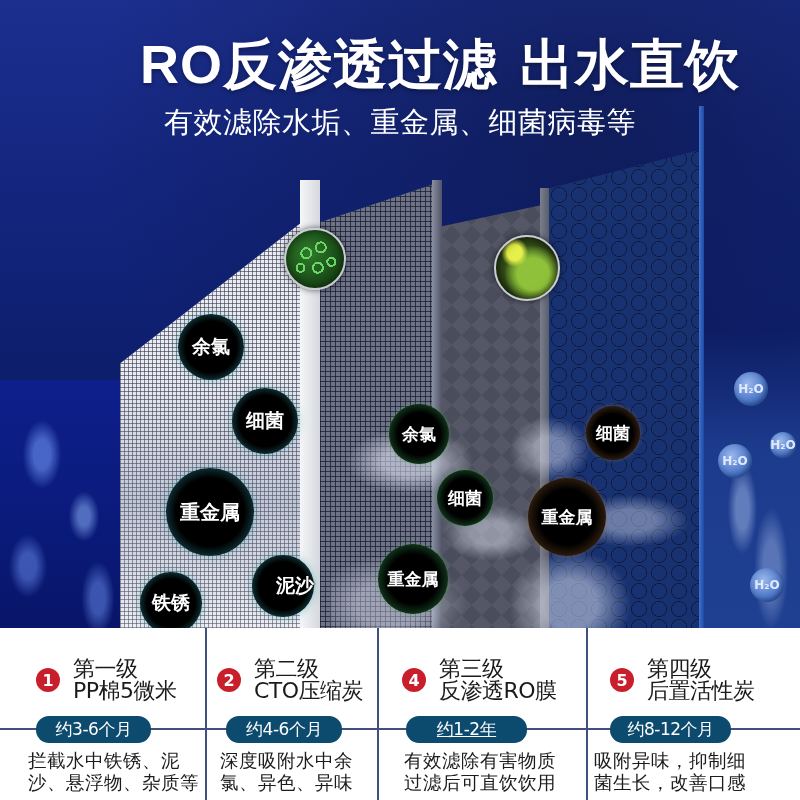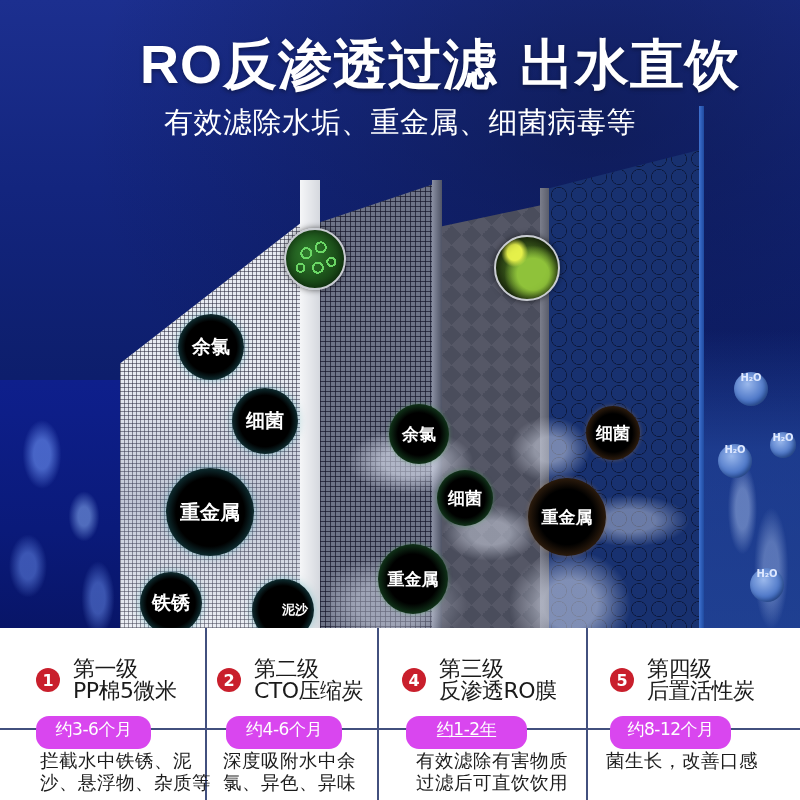--- a/index.html
+++ b/index.html
@@ -150,48 +150,48 @@
   .micro-2 {
     left: 494px; top: 235px; width: 66px; height: 66px;
     background:
       radial-gradient(ellipse at 30% 25%, #e5f04a 0 12%, transparent 22%),
       radial-gradient(ellipse at 60% 60%, #8fc23a 0 30%, transparent 55%),
       radial-gradient(circle at 50% 50%, #5a8a2a, #1b2a0d 80%);
   }
   .h2o {
     position: absolute; border-radius: 50%;
     background: radial-gradient(circle at 40% 35%, #9ab8ec, #3c68bf 70%, #2a4e9a);
-    color: #dfe9ff; font-size: 10px; font-weight: bold;
-    display: flex; align-items: flex-start; justify-content: center;
+    color: #dfe9ff; font-size: 12px; font-weight: bold;
+    display: flex; align-items: center; justify-content: center;
     box-shadow: inset -2px -2px 4px rgba(0,0,0,0.3);
   }
 
   
   .stages {
     position: absolute; left: 0; top: 628px; width: 800px; height: 172px; background: #fff;
   }
   .hline {
     position: absolute; left: 0; top: 100px; width: 800px; height: 1.5px; background: #42507e;
   }
   .vline { position: absolute; top: 0; width: 1.5px; height: 172px; background: #42507e; }
   .stage { position: absolute; top: 0; height: 172px; }
   .stage-head { position: absolute; display: flex; align-items: center; }
   .num {
     width: 24px; height: 24px; border-radius: 50%; background: #c91f2c; color: #fff;
     font-weight: bold; font-size: 16px; display: flex; align-items: center; justify-content: center;
     margin-right: 5px; flex: none;
   }
   .names { color: #1a1a1a; font-size: 22px; line-height: 22px; font-family: "DejaVu Sans", sans-serif; letter-spacing: -0.5px; margin-left: 8px; }
   .pill {
-    position: absolute; top: 88px; height: 33px; border-radius: 13px; background: #d946ef;
+    position: absolute; top: 88px; height: 27px; border-radius: 13px; background: #0c4a6e;
     color: #fff; font-size: 17px; line-height: 26px; text-align: center; letter-spacing: -0.5px;
   }
   .desc {
     position: absolute; top: 122px; color: #1c1c1c; font-size: 18.5px; line-height: 22px;
-    letter-spacing: 0.5px; white-space: nowrap; margin-left: 12px;
+    letter-spacing: 0.5px; white-space: nowrap;
   }
 </style>
 </head>
 <body>
 
 <div class="hero">
   <div class="water-left"></div>
 
   <div class="panel panel-1"></div>
   <div class="panel panel-1-shade"></div>
@@ -210,21 +210,21 @@
 
   <div class="bubble b-teal" style="left:178px;top:314px;width:66px;height:66px;font-size:19px;">
       <span>余氯</span>
     </div>
   <div class="bubble b-teal" style="left:232px;top:388px;width:66px;height:66px;font-size:19px;">
       <span>细菌</span>
     </div>
   <div class="bubble b-teal" style="left:166px;top:468px;width:88px;height:88px;font-size:20px;">
       <span>重金属</span>
     </div>
-  <div class="bubble b-teal" style="left:252px;top:579px;width:62px;height:62px;font-size:13px;padding-left:24px;">
+  <div class="bubble b-teal" style="left:252px;top:555px;width:62px;height:62px;font-size:19px;padding-left:24px;">
       <span>泥沙</span>
     </div>
   <div class="bubble b-teal" style="left:140px;top:572px;width:62px;height:62px;font-size:19px;">
       <span>铁锈</span>
     </div>
 
   <div class="bubble b-green" style="left:389px;top:404px;width:60px;height:60px;font-size:17px;">
       <span>余氯</span>
     </div>
   <div class="bubble b-green" style="left:437px;top:470px;width:56px;height:56px;font-size:17px;">
@@ -283,21 +283,21 @@
 
   <div class="stage" style="left:207px;width:170px;">
     <div class="stage-head" style="left:10px;top:30px;">
       <div class="num">2</div>
       <div class="names">
         <div>第二级</div>
         <div>CTO压缩炭</div>
       </div>
     </div>
     <div class="pill" style="left:19px;width:116px;">约4-6个月</div>
-    <div class="desc" style="left:4px;">
+    <div class="desc" style="left:13px;">
       <div>深度吸附水中余</div>
       <div>氯、异色、异味</div>
     </div>
   </div>
 
   <div class="stage" style="left:379px;width:207px;">
     <div class="stage-head" style="left:23px;top:30px;">
       <div class="num">4</div>
       <div class="names">
         <div>第三级</div>
@@ -314,16 +314,17 @@
   <div class="stage" style="left:588px;width:212px;">
     <div class="stage-head" style="left:22px;top:30px;">
       <div class="num">5</div>
       <div class="names">
         <div>第四级</div>
         <div>后置活性炭</div>
       </div>
     </div>
     <div class="pill" style="left:22px;width:121px;">约8-12个月</div>
     <div class="desc" style="left:6px;">
+      <div>吸附异味，抑制细</div>
       <div>菌生长，改善口感</div>
     </div>
   </div>
 </div>
 
 </body></html>

